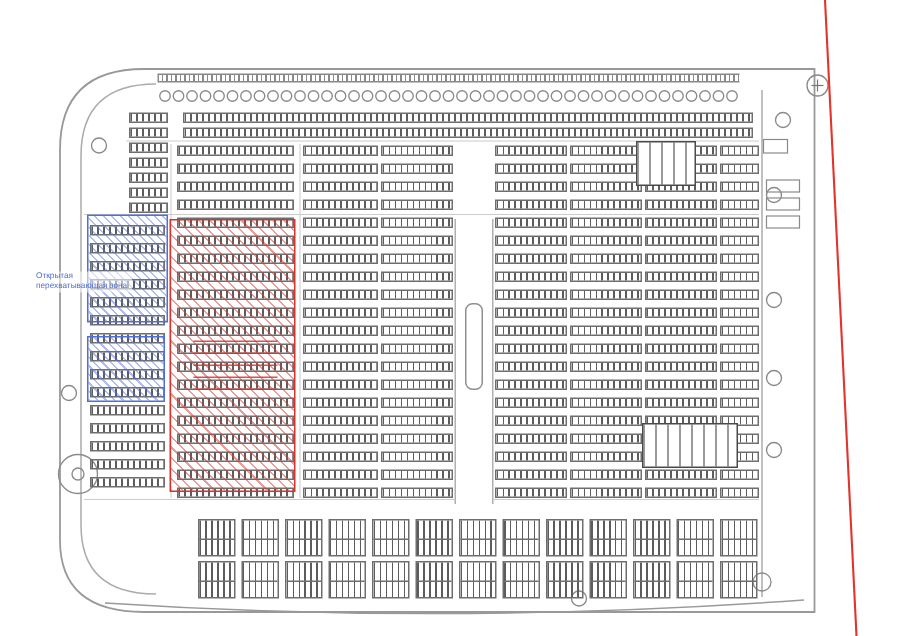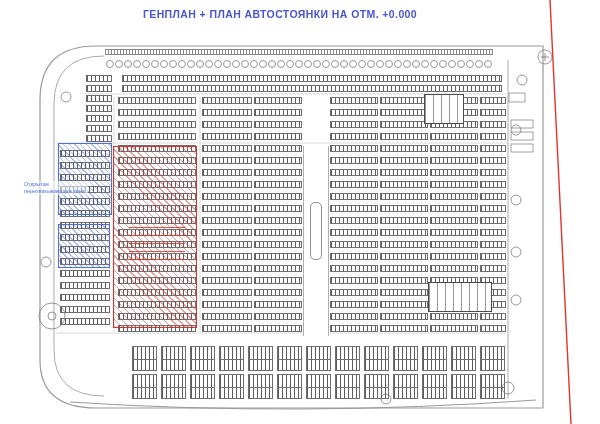--- a/index.html
+++ b/index.html
@@ -38,21 +38,20 @@
   .redtext{position:absolute;left:15px;width:56px;height:1px;background:var(--c-red,#d6332b);opacity:.85}
   .blue-label{position:absolute;left:24px;top:181px;width:64px;z-index:4;
               font-size:5.5px;line-height:1.25;color:var(--c-blue,#4f6fd8);
               background:rgba(255,255,255,.55)}
 </style>
 </head>
 <body>
 
 <div class="canvas">
 
-  <div class="title">ГЕНПЛАН + ПЛАН АВТОСТОЯНКИ НА ОТМ. +0.000</div>
 
   <svg id="roads" class="abs" width="600" height="424" viewBox="0 0 600 424">
       <path d="M96,46 L543,46 L543,408 L96,408 Q40,408 40,360 L40,100 Q40,46 96,46" stroke="#999" stroke-width="1.2" fill="none"></path>
       <path d="M104,56 Q54,56 54,104 L54,350 Q54,396 104,396" stroke="#ababab" stroke-width="1" fill="none"></path>
       <path d="M508,60 L508,398" stroke="#ababab" stroke-width="1" fill="none"></path>
       <path d="M70,402 Q300,417 536,400" stroke="#999" stroke-width="1" fill="none"></path>
       <path d="M56,143 L506,143" stroke="#cccccc" stroke-width="0.7" fill="none"></path>
       <path d="M56,333 L506,333" stroke="#cccccc" stroke-width="0.7" fill="none"></path>
       <path d="M84,94 L506,94" stroke="#cccccc" stroke-width="0.7" fill="none"></path>
       <path d="M114,96 L114,332" stroke="#cccccc" stroke-width="0.7" fill="none"></path>

